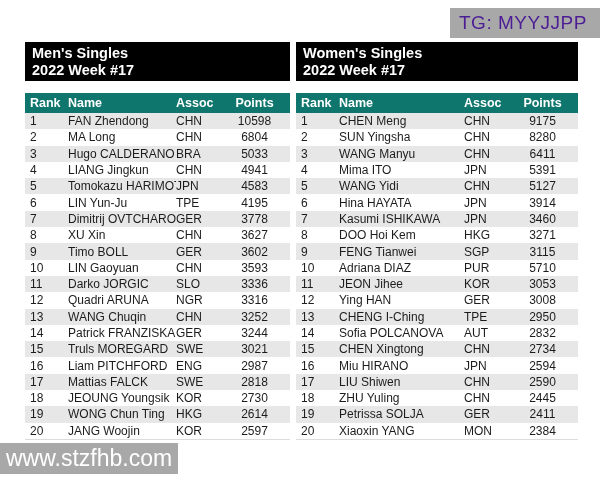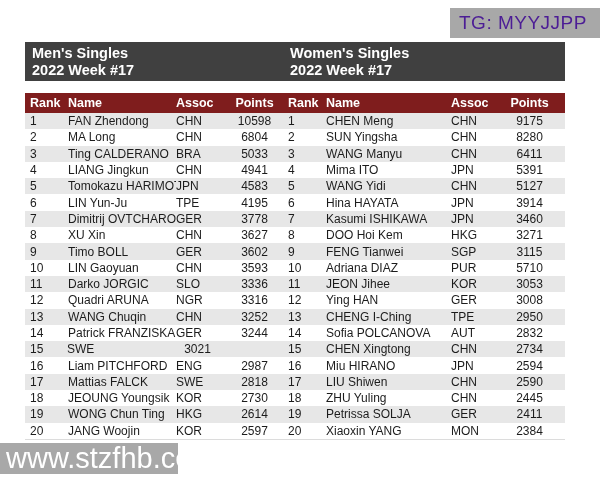--- a/index.html
+++ b/index.html
@@ -14,39 +14,39 @@
 
   
   .wm-top {
     position:absolute; top:8px; right:0; width:150px; height:30px;
     background:#a8a8a8; color:#4c1d95; font-size:19px;
     display:flex; align-items:center; padding-left:9px; box-sizing:border-box;
     letter-spacing:0.5px;
   }
   .wm-bottom {
     position:absolute; top:443px; left:0; width:178px; height:31px;
-    background:#a8a8a8; color:#fff; font-size:29px;
+    background:#a8a8a8; color:#fff; font-size:23px;
     display:flex; align-items:center; padding-left:6px; box-sizing:border-box;
   }
 
   
   .ranking { position:absolute; top:42px; }
   .men   { left:25px;  width:265px; }
-  .women { left:283px; width:282px; }
+  .women { left:296px; width:282px; }
 
   .title {
-    background:#404040; color:#fff; font-weight:bold;
+    background:#000000; color:#fff; font-weight:bold;
     font-size:14.5px; line-height:17px;
     padding:3px 6px 4px 7px; height:39px; box-sizing:border-box;
   }
   .title span { display:block; }
 
   .thead {
     margin-top:12px;
-    background:#7f1d1d; color:#fff; font-weight:bold; font-size:12.5px;
+    background:#0f766e; color:#fff; font-weight:bold; font-size:12.5px;
     display:grid; grid-template-columns:42px 1fr 52px 62px;
     height:20px; align-items:center;
   }
   .tbody { border-bottom:1px solid #dcdcdc; }
   .tr {
     display:grid; grid-template-columns:42px 1fr 52px 62px;
     height:16.3px; align-items:center;
     font-size:12px; color:#1c1c1c; background:#fff;
   }
   .tr:nth-child(odd) { background:#e7e7e7; }
@@ -82,21 +82,21 @@
           <div class="c-points">10598</div>
         </div>
         <div class="tr">
           <div class="c-rank">2</div>
           <div class="c-name">MA Long</div>
           <div class="c-assoc">CHN</div>
           <div class="c-points">6804</div>
         </div>
         <div class="tr">
           <div class="c-rank">3</div>
-          <div class="c-name">Ting CALDERANO</div>
+          <div class="c-name">Hugo CALDERANO</div>
           <div class="c-assoc">BRA</div>
           <div class="c-points">5033</div>
         </div>
         <div class="tr">
           <div class="c-rank">4</div>
           <div class="c-name">LIANG Jingkun</div>
           <div class="c-assoc">CHN</div>
           <div class="c-points">4941</div>
         </div>
         <div class="tr">
@@ -154,20 +154,21 @@
           <div class="c-points">3252</div>
         </div>
         <div class="tr">
           <div class="c-rank">14</div>
           <div class="c-name">Patrick FRANZISKA</div>
           <div class="c-assoc">GER</div>
           <div class="c-points">3244</div>
         </div>
         <div class="tr">
           <div class="c-rank">15</div>
+          <div class="c-name">Truls MOREGARD</div>
           <div class="c-assoc">SWE</div>
           <div class="c-points">3021</div>
         </div>
         <div class="tr">
           <div class="c-rank">16</div>
           <div class="c-name">Liam PITCHFORD</div>
           <div class="c-assoc">ENG</div>
           <div class="c-points">2987</div>
         </div>
         <div class="tr">

